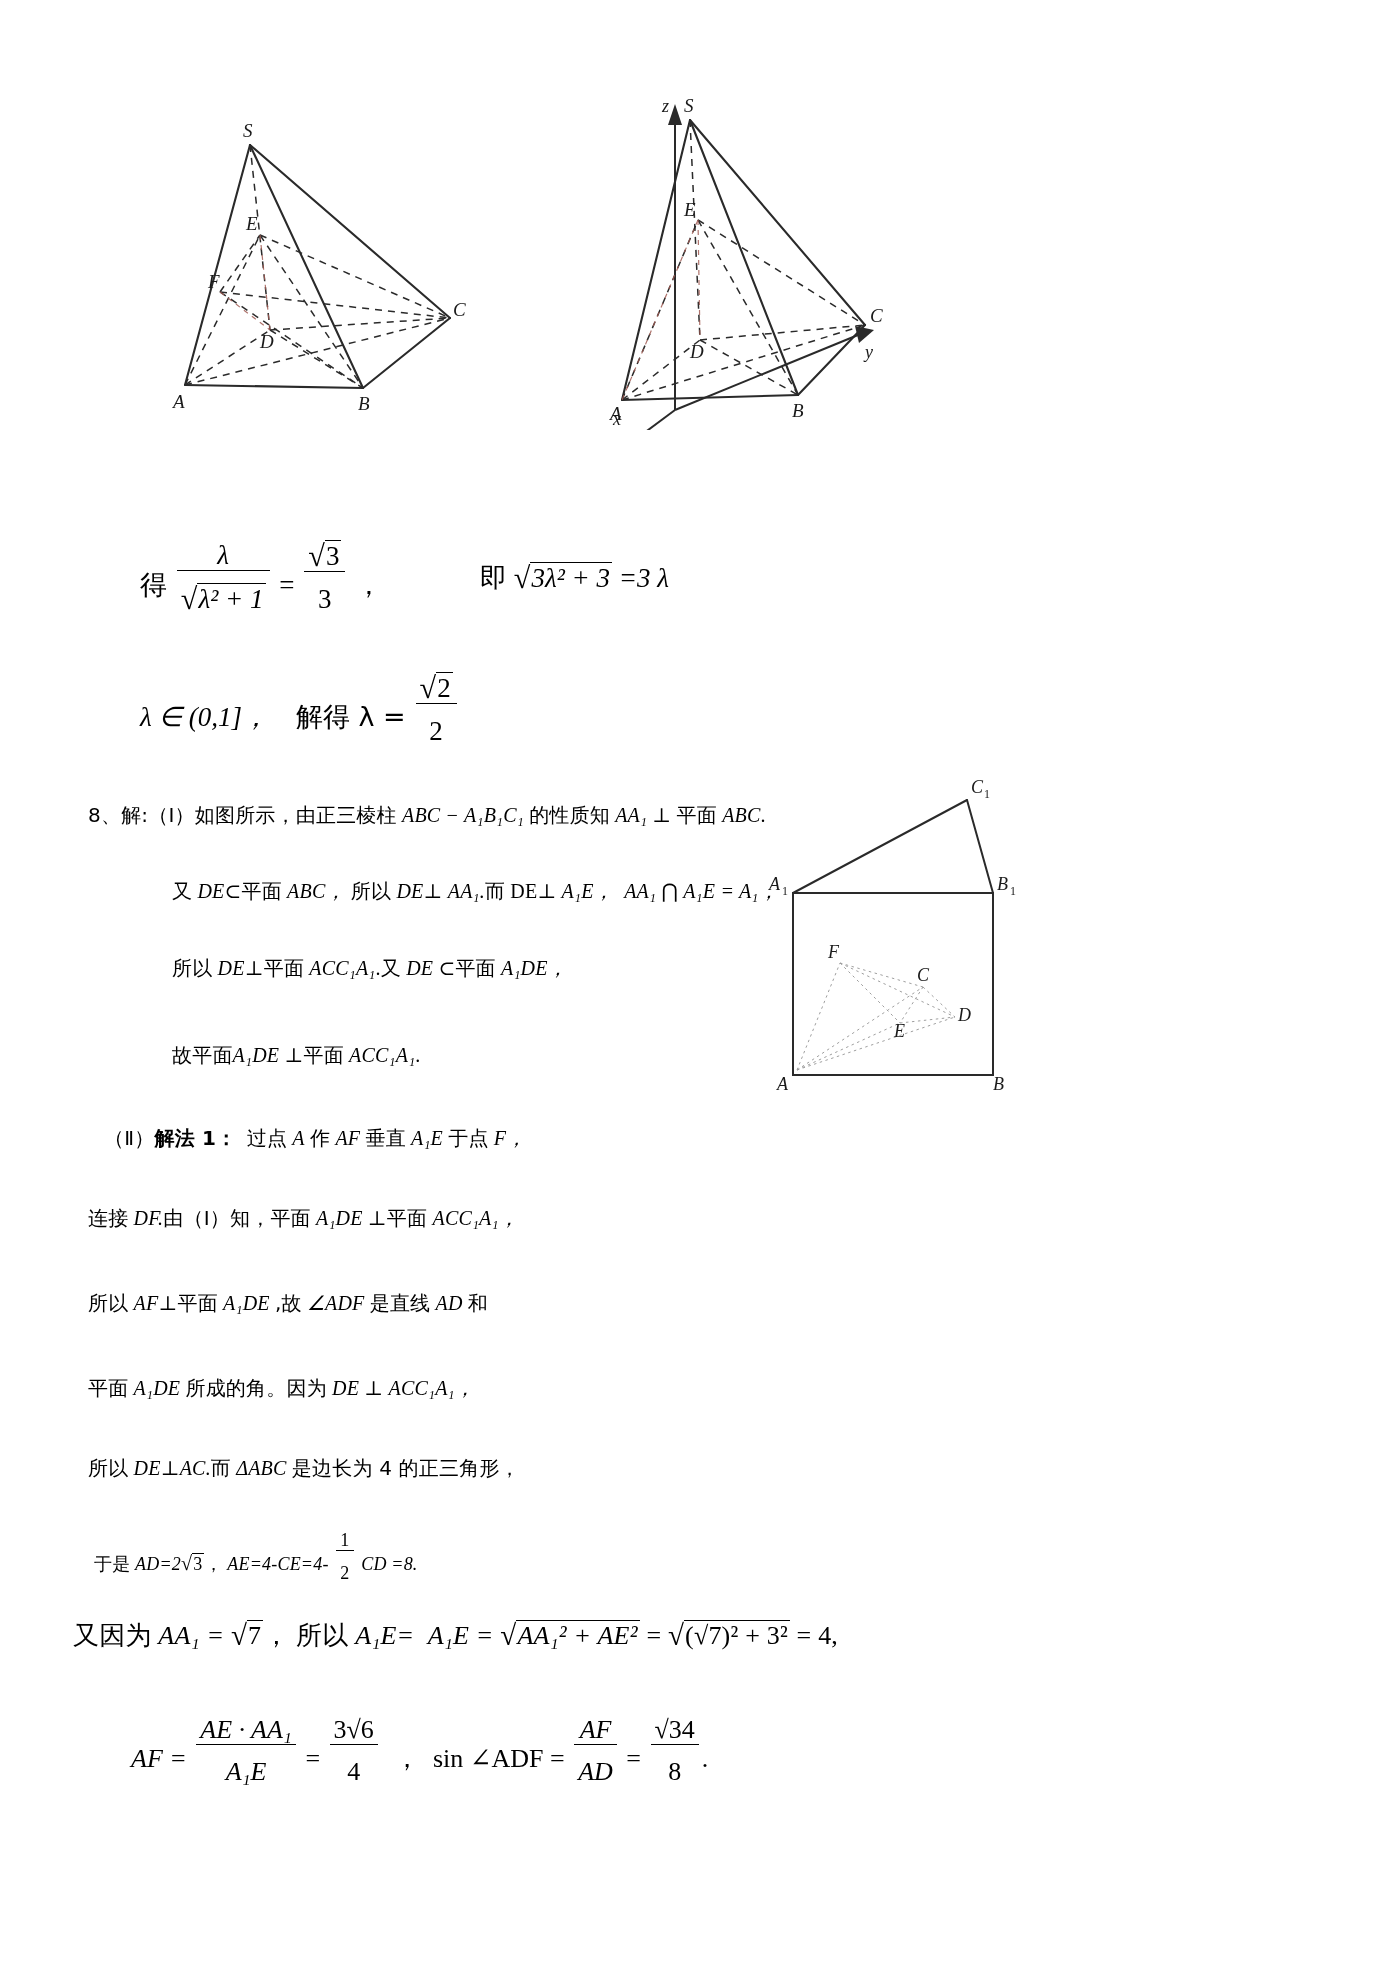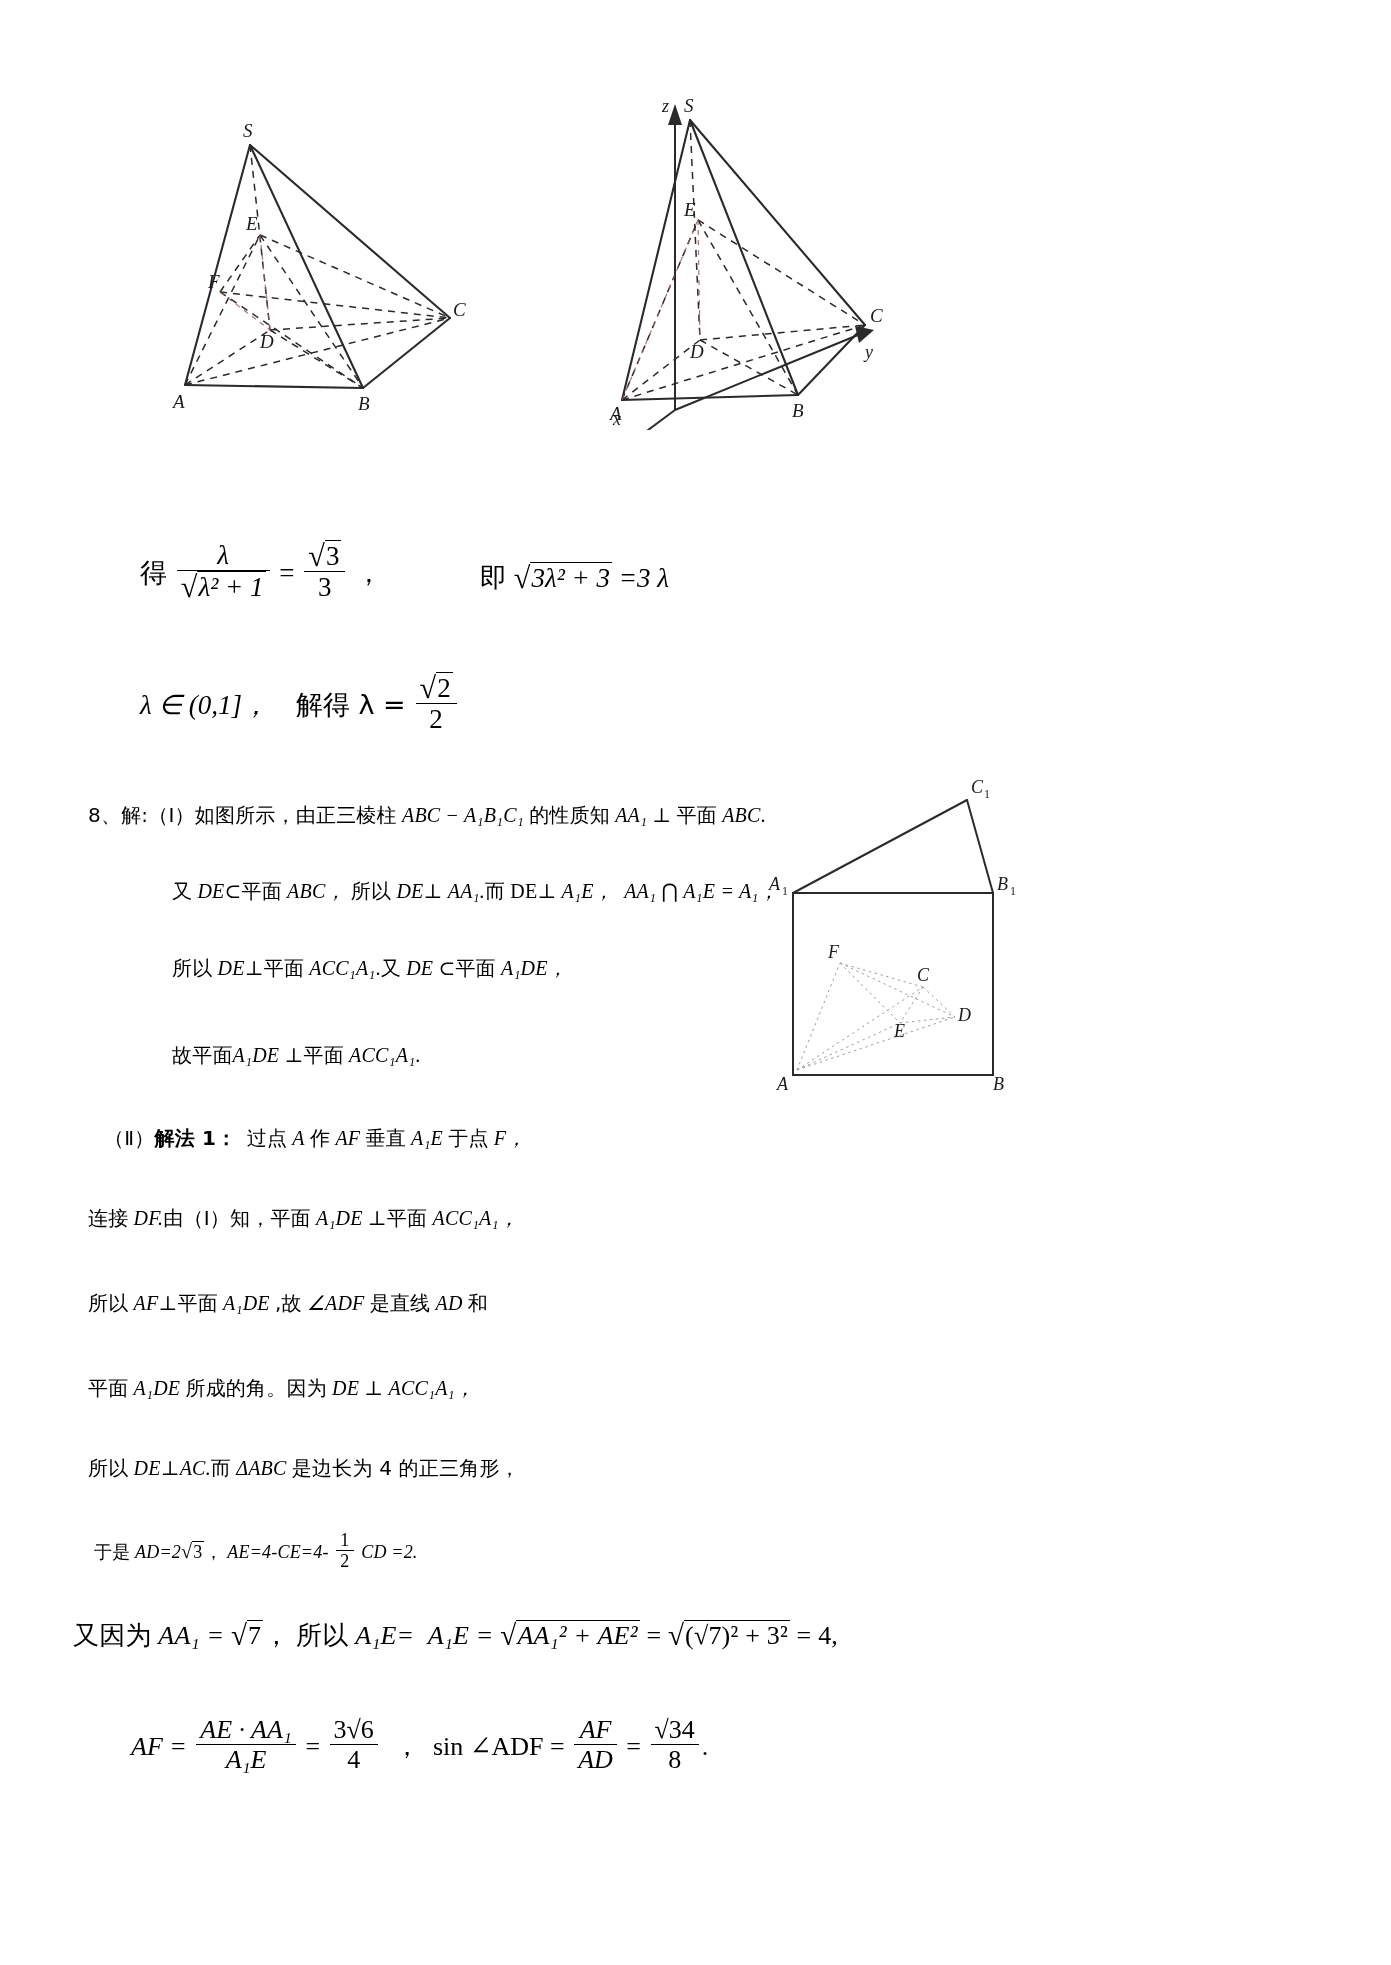--- a/index.html
+++ b/index.html
@@ -29,21 +29,21 @@
 
   
   .frac {
     display: inline-block;
     vertical-align: -0.52em;
     text-align: center;
     line-height: 1.12;
     margin: 0 3px;
   }
   .frac > .num { display: block; padding: 0 4px; }
-  .frac > .den { display: block; border-top: 1.6px solid #000; padding: 0 4px; }
+  .frac > .den { display: block; border-top: 1.6px solid #000; padding: 12px 4px; }
 
   
   .sqrt { display: inline-block; position: relative; padding-left: 0.62em; white-space: nowrap; }
   .sqrt::before {
     content: "\221A";
     position: absolute;
     left: 0;
     top: 0.02em;
     font-size: 1.12em;
     line-height: 1;
@@ -272,21 +272,21 @@
   </div>
 
   <div class="txtline" style="left:94px; top:1530px; font-size:18px;">
     <span class="han">于是</span>
     <span class="mi">AD=2</span><span class="sqrt"><span class="rad mn">3</span></span><span class="han">，</span>
     <span class="mi">AE=4-CE=4-</span>
     <span class="frac">
       <span class="num mn">1</span>
       <span class="den mn">2</span>
     </span>
-    <span class="mi">CD =2.</span>
+    <span class="mi">CD =8.</span>
   </div>
 
   <div class="txtline" style="left:73px; top:1618px; font-size:26px;">
     <span class="han">又因为</span>
     <span class="mi">AA₁ =</span>
     <span class="sqrt"><span class="rad mn">7</span></span><span class="han">，</span>
     <span class="han">所以</span>
     <span class="mi">A₁E=</span>
     &nbsp;<span class="mi">A₁E =</span>
     <span class="sqrt"><span class="rad mi">AA₁² + AE²</span></span>

